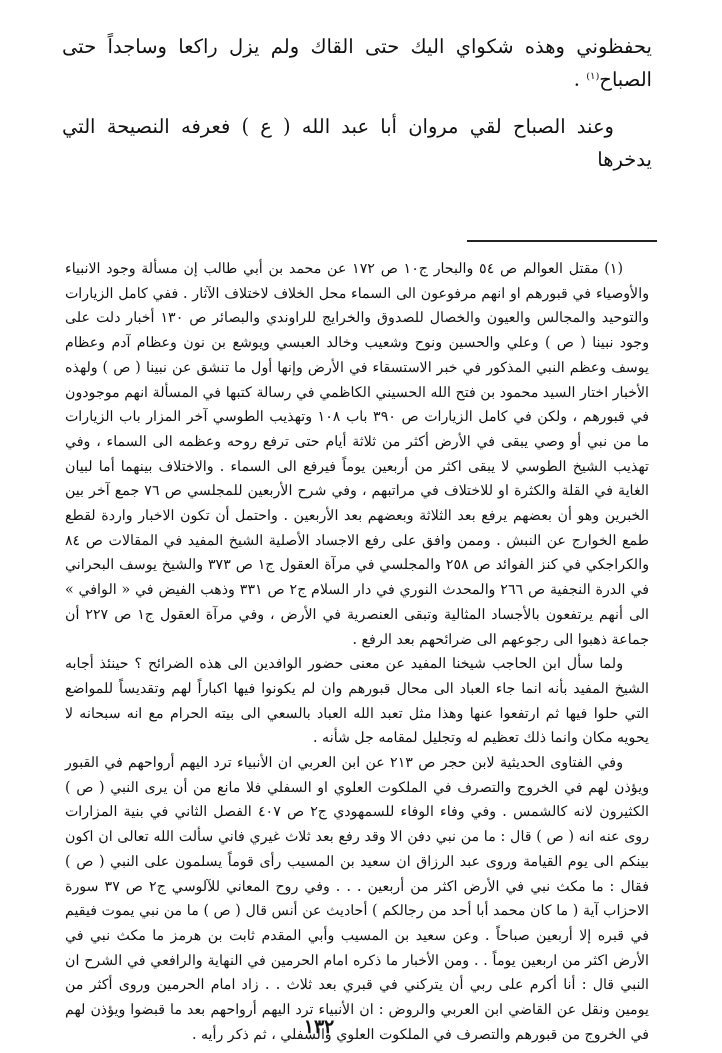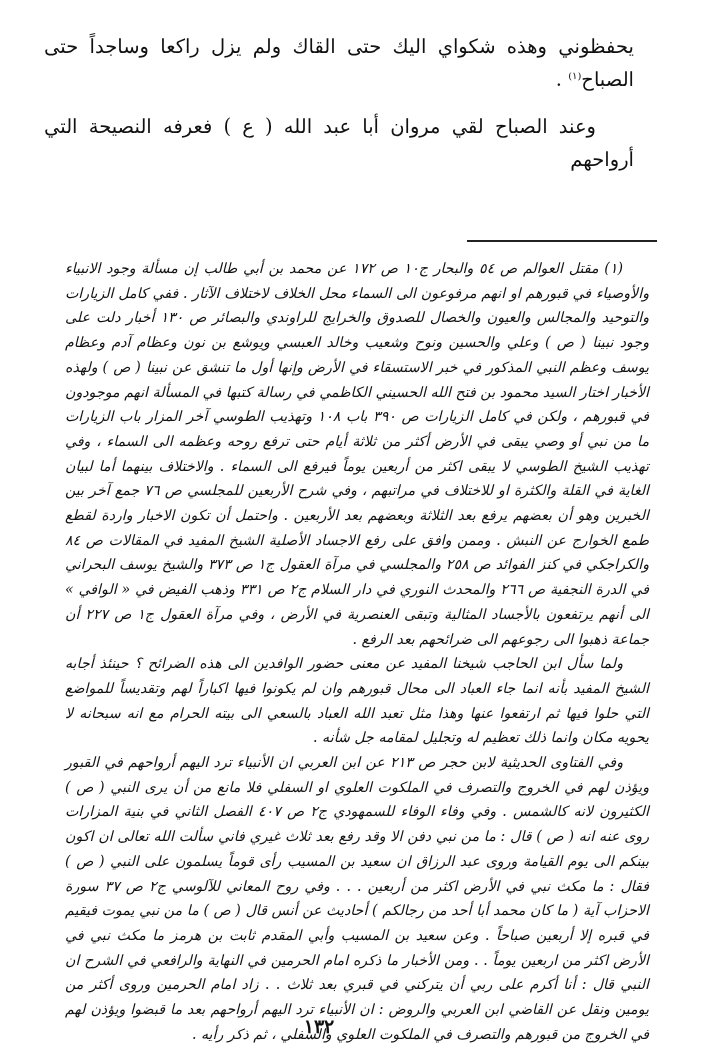--- a/index.html
+++ b/index.html
@@ -17,21 +17,21 @@
   }
   .page {
     position: absolute;
     left: 0; top: 0;
     width: 722px; height: 1053px;
     direction: rtl;
   }
   .main-text {
     position: absolute;
     top: 30px;
-    right: 88px;
+    right: 70px;
     width: 590px;
     font-size: 19.5px;
     line-height: 33px;
     text-align: justify;
     text-align-last: right;
   }
   .main-text p {
     margin: 0;
   }
   .main-text p.first {
@@ -64,21 +64,20 @@
     font-size: 14.2px;
     line-height: 24.7px;
     text-align: justify;
     text-align-last: right;
   }
   .footnotes p {
     margin: 0;
   }
   .footnotes p.indent {
     text-indent: 26px;
-    font-style: italic;
   }
   .footnotes p.para-gap {
     margin-top: 0;
   }
   .page-number {
     position: absolute;
     top: 1015px;
     left: 0;
     width: 638px;
     text-align: center;
@@ -87,21 +86,21 @@
     direction: rtl;
   }
 </style>
 </head>
 <body>
 
 <div class="page">
 
   <div class="main-text">
     <p class="first"><span>يحفظوني وهذه شكواي اليك حتى القاك ولم يزل راكعا وساجداً حتى الصباح</span><span class="fn-mark">(١)</span><span> .</span></p>
-    <p class="indent gap">وعند الصباح لقي مروان أبا عبد الله ( ع ) فعرفه النصيحة التي أرواحهم</p>
+    <p class="indent gap">وعند الصباح لقي مروان أبا عبد الله ( ع ) فعرفه النصيحة التي يدخرها</p>
   </div>
 
   <div class="separator"></div>
 
   <div class="footnotes">
     <p class="indent">(١) مقتل العوالم ص ٥٤ والبحار ج١٠ ص ١٧٢ عن محمد بن أبي طالب إن مسألة وجود الانبياء والأوصياء في قبورهم او انهم مرفوعون الى السماء محل الخلاف لاختلاف الآثار . ففي كامل الزيارات والتوحيد والمجالس والعيون والخصال للصدوق والخرايج للراوندي والبصائر ص ١٣٠ أخبار دلت على وجود نبينا ( ص ) وعلي والحسين ونوح وشعيب وخالد العبسي ويوشع بن نون وعظام آدم وعظام يوسف وعظم النبي المذكور في خبر الاستسقاء في الأرض وإنها أول ما تنشق عن نبينا ( ص ) ولهذه الأخبار اختار السيد محمود بن فتح الله الحسيني الكاظمي في رسالة كتبها في المسألة انهم موجودون في قبورهم ، ولكن في كامل الزيارات ص ٣٩٠ باب ١٠٨ وتهذيب الطوسي آخر المزار باب الزيارات ما من نبي أو وصي يبقى في الأرض أكثر من ثلاثة أيام حتى ترفع روحه وعظمه الى السماء ، وفي تهذيب الشيخ الطوسي لا يبقى اكثر من أربعين يوماً فيرفع الى السماء . والاختلاف بينهما أما لبيان الغاية في القلة والكثرة او للاختلاف في مراتبهم ، وفي شرح الأربعين للمجلسي ص ٧٦ جمع آخر بين الخبرين وهو أن بعضهم يرفع بعد الثلاثة وبعضهم بعد الأربعين . واحتمل أن تكون الاخبار واردة لقطع طمع الخوارج عن النبش . وممن وافق على رفع الاجساد الأصلية الشيخ المفيد في المقالات ص ٨٤ والكراجكي في كنز الفوائد ص ٢٥٨ والمجلسي في مرآة العقول ج١ ص ٣٧٣ والشيخ يوسف البحراني في الدرة النجفية ص ٢٦٦ والمحدث النوري في دار السلام ج٢ ص ٣٣١ وذهب الفيض في « الوافي » الى أنهم يرتفعون بالأجساد المثالية وتبقى العنصرية في الأرض ، وفي مرآة العقول ج١ ص ٢٢٧ أن جماعة ذهبوا الى رجوعهم الى ضرائحهم بعد الرفع .</p>
     <p class="indent para-gap">ولما سأل ابن الحاجب شيخنا المفيد عن معنى حضور الوافدين الى هذه الضرائح ؟ حينئذ أجابه الشيخ المفيد بأنه انما جاء العباد الى محال قبورهم وان لم يكونوا فيها اكباراً لهم وتقديساً للمواضع التي حلوا فيها ثم ارتفعوا عنها وهذا مثل تعبد الله العباد بالسعي الى بيته الحرام مع انه سبحانه لا يحويه مكان وانما ذلك تعظيم له وتجليل لمقامه جل شأنه .</p>
     <p class="indent para-gap">وفي الفتاوى الحديثية لابن حجر ص ٢١٣ عن ابن العربي ان الأنبياء ترد اليهم أرواحهم في القبور ويؤذن لهم في الخروج والتصرف في الملكوت العلوي او السفلي فلا مانع من أن يرى النبي ( ص ) الكثيرون لانه كالشمس . وفي وفاء الوفاء للسمهودي ج٢ ص ٤٠٧ الفصل الثاني في بنية المزارات روى عنه انه ( ص ) قال : ما من نبي دفن الا وقد رفع بعد ثلاث غيري فاني سألت الله تعالى ان اكون بينكم الى يوم القيامة وروى عبد الرزاق ان سعيد بن المسيب رأى قوماً يسلمون على النبي ( ص ) فقال : ما مكث نبي في الأرض اكثر من أربعين . . . وفي روح المعاني للآلوسي ج٢ ص ٣٧ سورة الاحزاب آية ( ما كان محمد أبا أحد من رجالكم ) أحاديث عن أنس قال ( ص ) ما من نبي يموت فيقيم في قبره إلا أربعين صباحاً . وعن سعيد بن المسيب وأبي المقدم ثابت بن هرمز ما مكث نبي في الأرض اكثر من اربعين يوماً . . ومن الأخبار ما ذكره امام الحرمين في النهاية والرافعي في الشرح ان النبي قال : أنا أكرم على ربي أن يتركني في قبري بعد ثلاث . . زاد امام الحرمين وروى أكثر من يومين ونقل عن القاضي ابن العربي والروض : ان الأنبياء ترد اليهم أرواحهم بعد ما قبضوا ويؤذن لهم في الخروج من قبورهم والتصرف في الملكوت العلوي والسفلي ، ثم ذكر رأيه .</p>
   </div>
 

